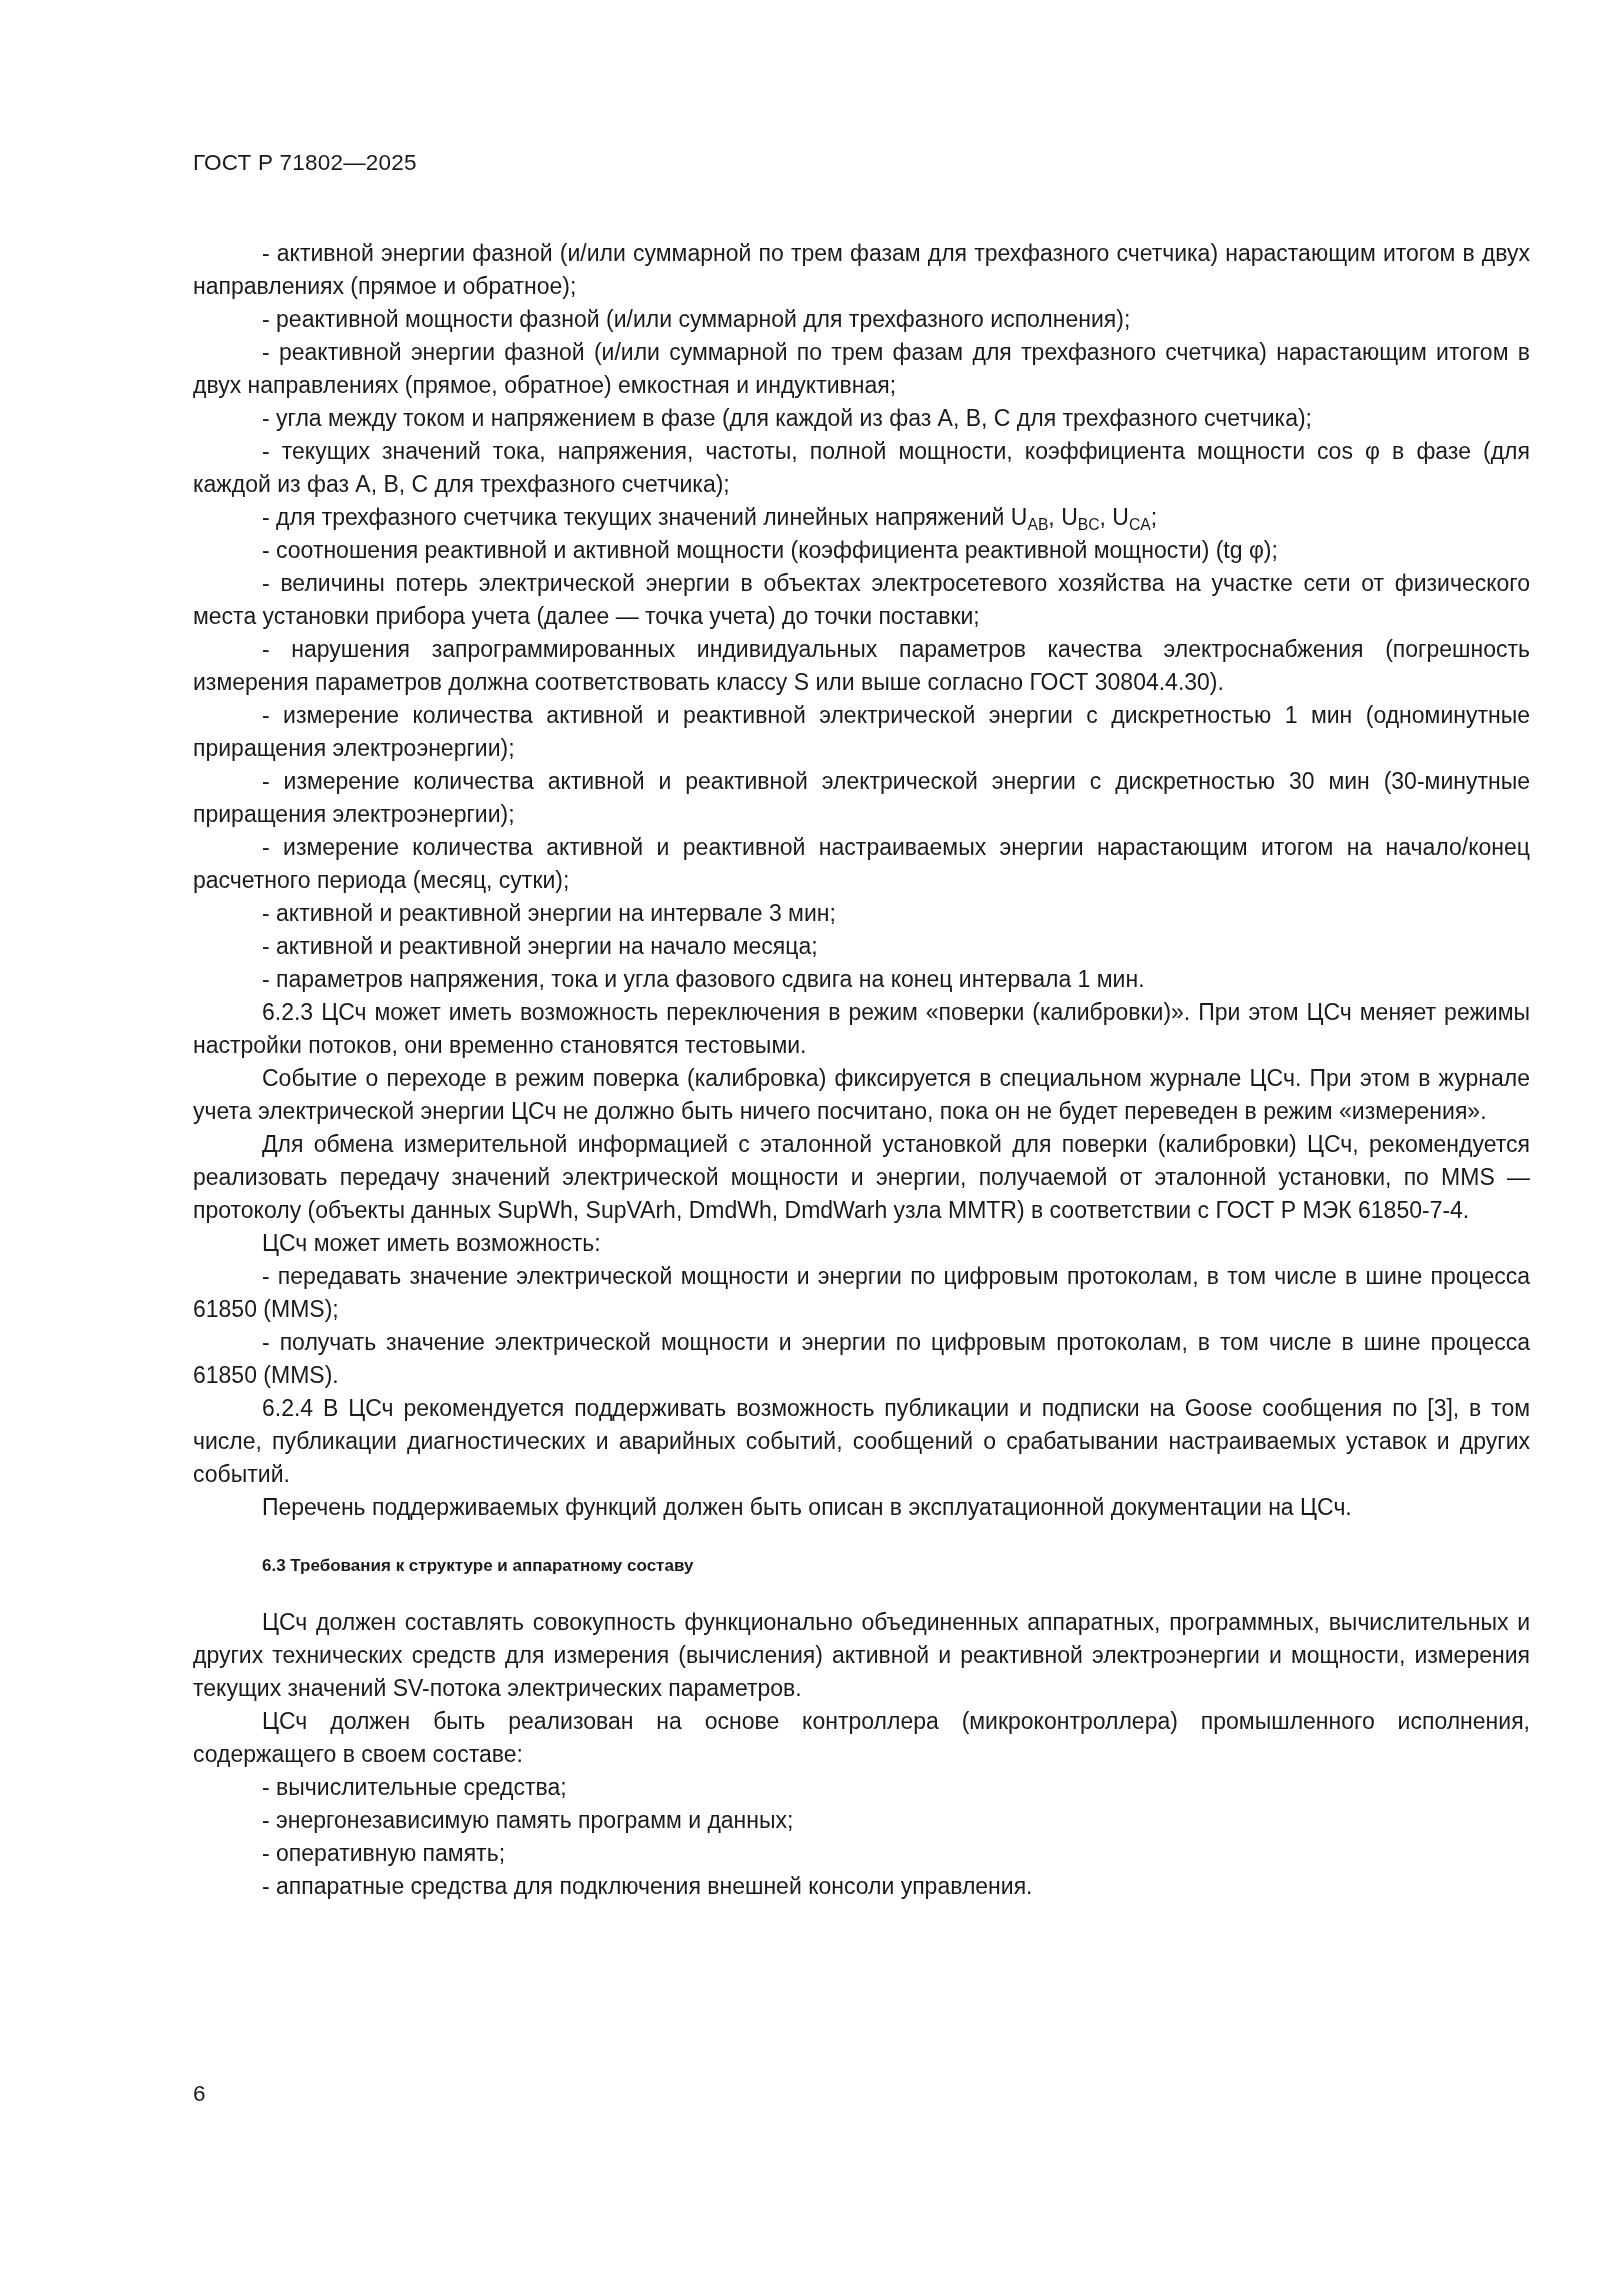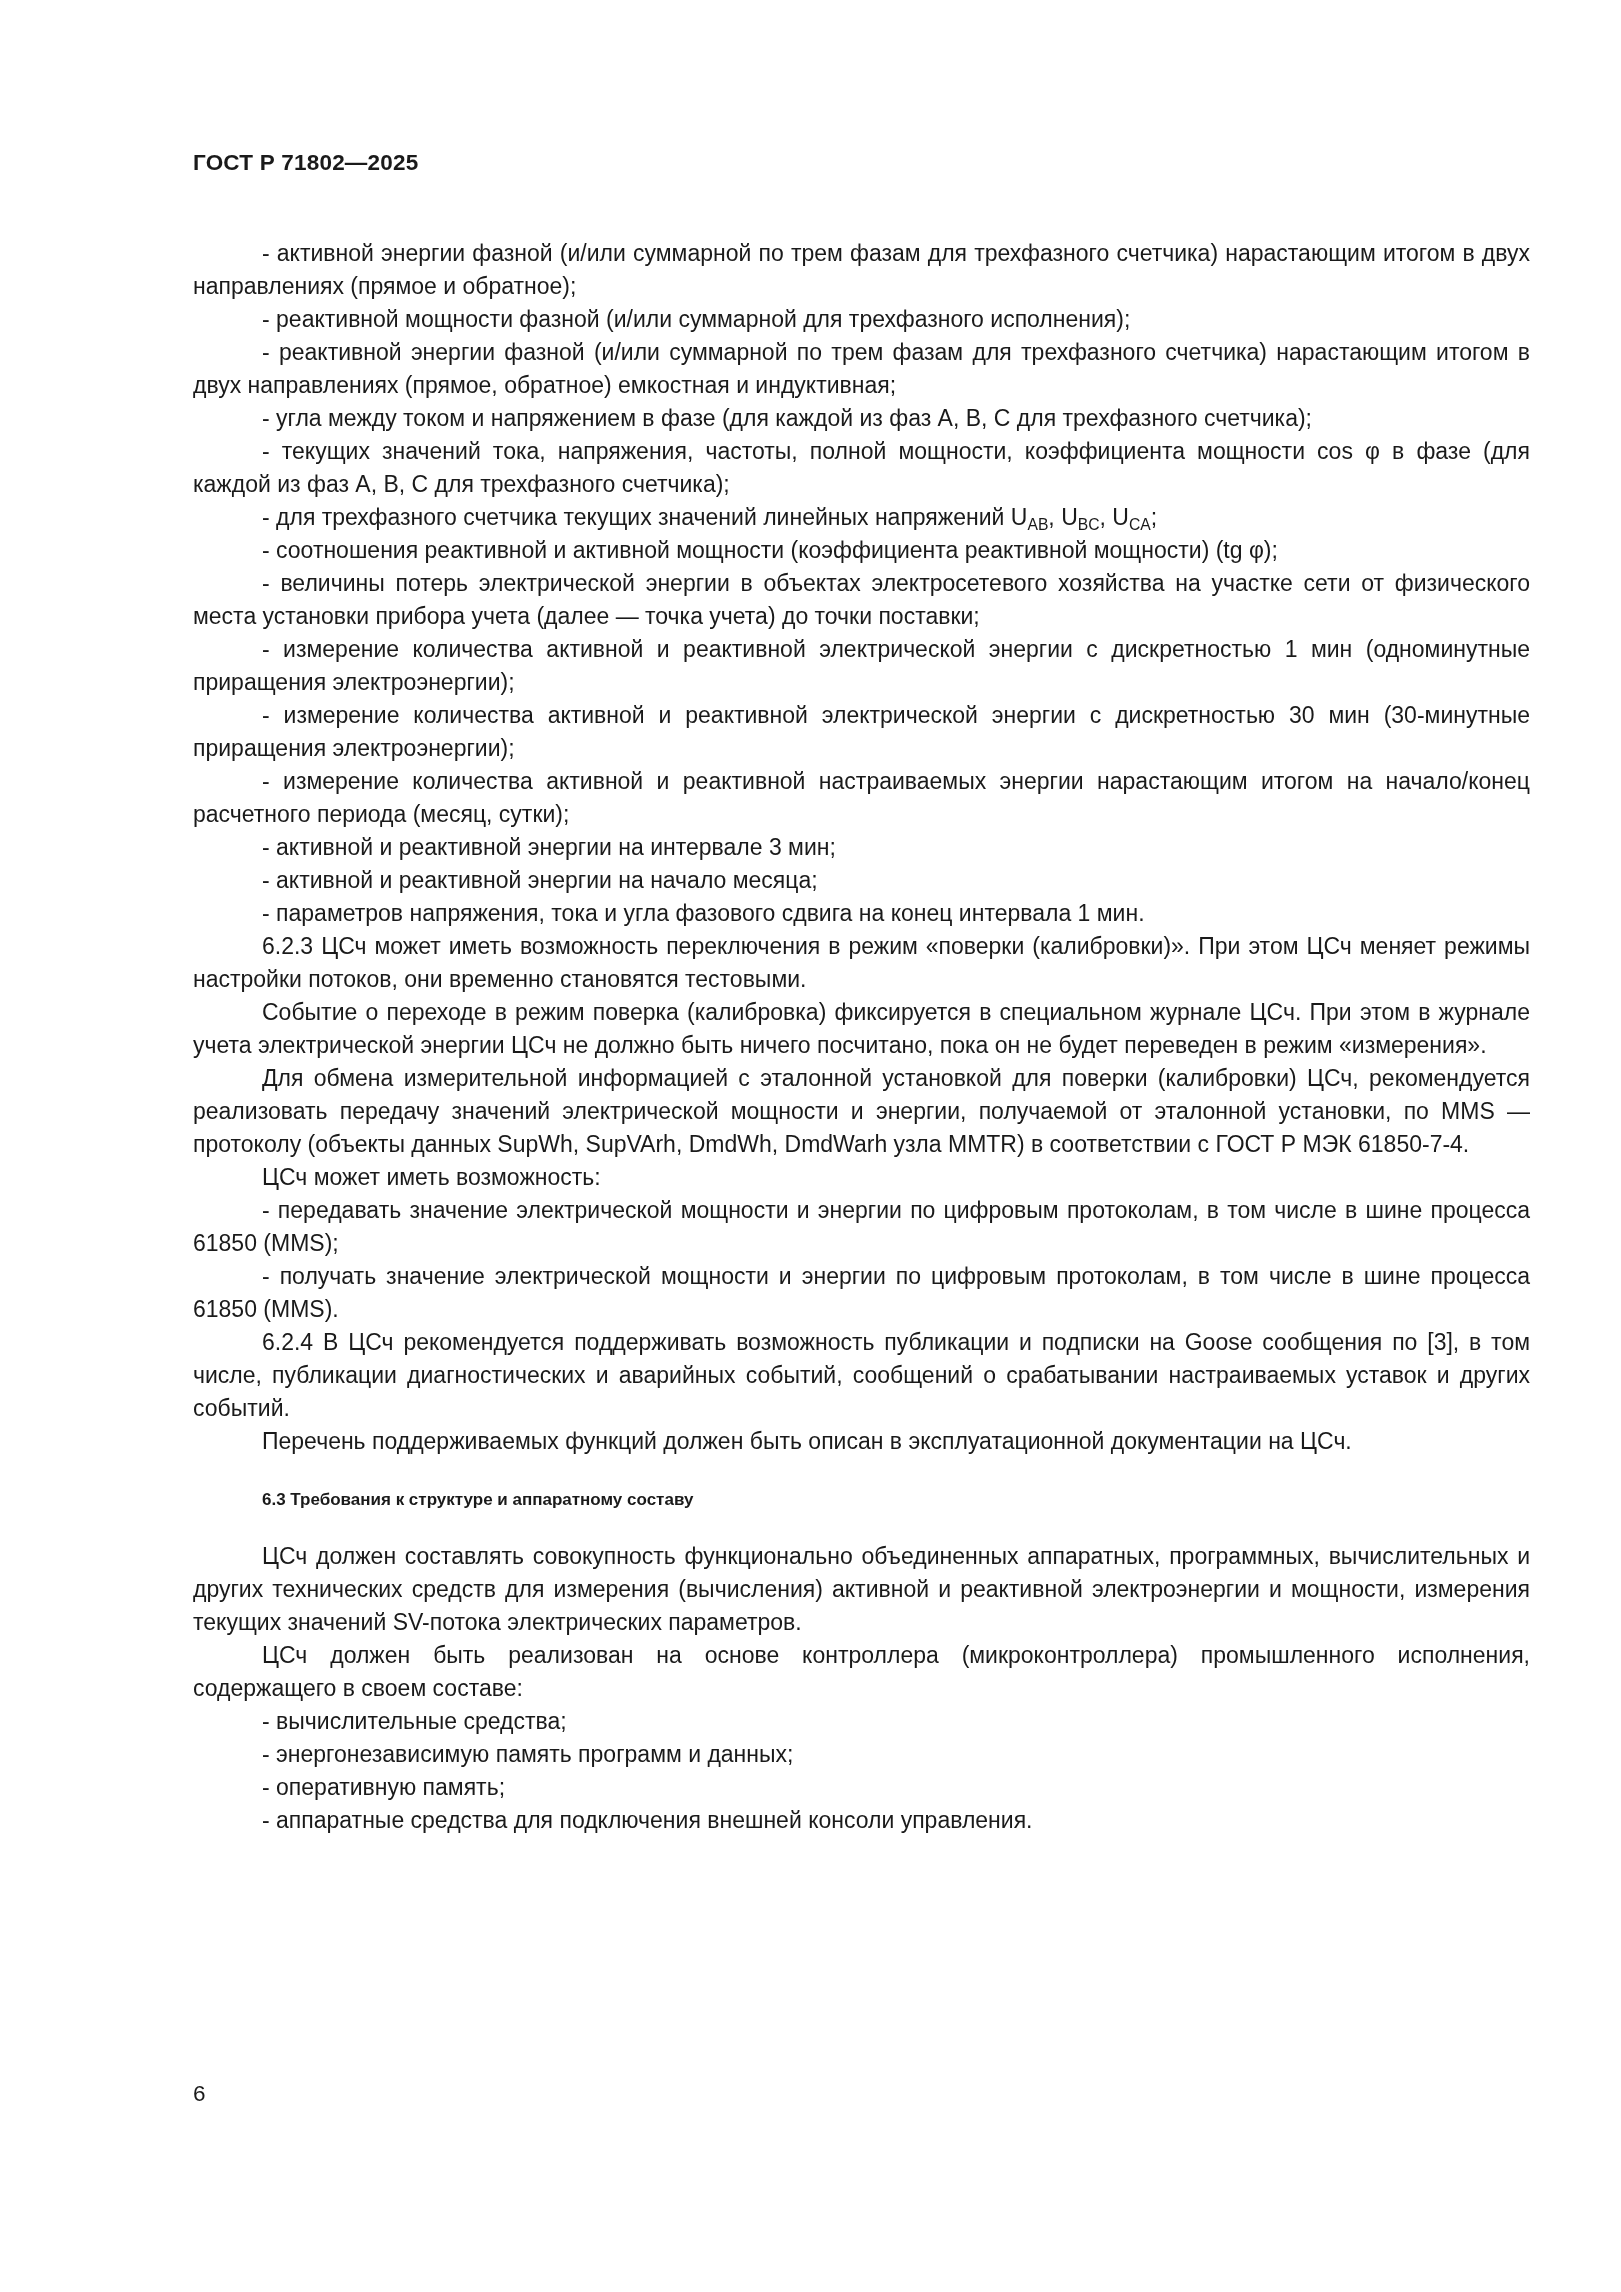--- a/index.html
+++ b/index.html
@@ -18,21 +18,21 @@
   .page {
     position: absolute;
     left: 193px;
     top: 0;
     width: 1337px;
   }
   .doc-header {
     position: absolute;
     left: 0;
     top: 150px;
-    font-weight: bold;
+    font-weight: normal;
     font-size: 22.5px;
     letter-spacing: 0.2px;
     color: #1a1a1a;
   }
   .body-text {
     position: absolute;
     left: 0;
     top: 237px;
     width: 1337px;
     font-size: 23px;
@@ -71,20 +71,21 @@
 
   <div class="body-text">
     <p class="p">- активной энергии фазной (и/или суммарной по трем фазам для трехфазного счетчика) нарастающим итогом в двух направлениях (прямое и обратное);</p>
     <p class="p">- реактивной мощности фазной (и/или суммарной для трехфазного исполнения);</p>
     <p class="p">- реактивной энергии фазной (и/или суммарной по трем фазам для трехфазного счетчика) нарастающим итогом в двух направлениях (прямое, обратное) емкостная и индуктивная;</p>
     <p class="p">- угла между током и напряжением в фазе (для каждой из фаз А, В, С для трехфазного счетчика);</p>
     <p class="p">- текущих значений тока, напряжения, частоты, полной мощности, коэффициента мощности cos φ в фазе (для каждой из фаз А, В, С для трехфазного счетчика);</p>
     <p class="p"><span>- для трехфазного счетчика текущих значений линейных напряжений </span><span>U</span><sub>AB</sub><span>, </span><span>U</span><sub>BC</sub><span>, </span><span>U</span><sub>CA</sub><span>;</span></p>
     <p class="p">- соотношения реактивной и активной мощности (коэффициента реактивной мощности) (tg φ);</p>
     <p class="p">- величины потерь электрической энергии в объектах электросетевого хозяйства на участке сети от физического места установки прибора учета (далее — точка учета) до точки поставки;</p>
+    <p class="p">- нарушения запрограммированных индивидуальных параметров качества электроснабжения (погрешность измерения параметров должна соответствовать классу S или выше согласно ГОСТ 30804.4.30).</p>
     <p class="p">- измерение количества активной и реактивной электрической энергии с дискретностью 1 мин (одноминутные приращения электроэнергии);</p>
     <p class="p">- измерение количества активной и реактивной электрической энергии с дискретностью 30 мин (30-минутные приращения электроэнергии);</p>
     <p class="p">- измерение количества активной и реактивной настраиваемых энергии нарастающим итогом на начало/конец расчетного периода (месяц, сутки);</p>
     <p class="p">- активной и реактивной энергии на интервале 3 мин;</p>
     <p class="p">- активной и реактивной энергии на начало месяца;</p>
     <p class="p">- параметров напряжения, тока и угла фазового сдвига на конец интервала 1 мин.</p>
     <p class="p">6.2.3 ЦСч может иметь возможность переключения в режим «поверки (калибровки)». При этом ЦСч меняет режимы настройки потоков, они временно становятся тестовыми.</p>
     <p class="p">Событие о переходе в режим поверка (калибровка) фиксируется в специальном журнале ЦСч. При этом в журнале учета электрической энергии ЦСч не должно быть ничего посчитано, пока он не будет переведен в режим «измерения».</p>
     <p class="p">Для обмена измерительной информацией с эталонной установкой для поверки (калибровки) ЦСч, рекомендуется реализовать передачу значений электрической мощности и энергии, получаемой от эталонной установки, по MMS — протоколу (объекты данных SupWh, SupVArh, DmdWh, DmdWarh узла MMTR) в соответствии с ГОСТ Р МЭК 61850-7-4.</p>
     <p class="p">ЦСч может иметь возможность:</p>

